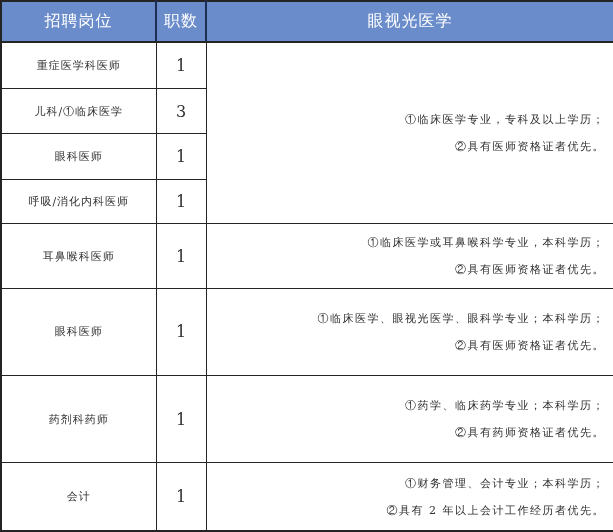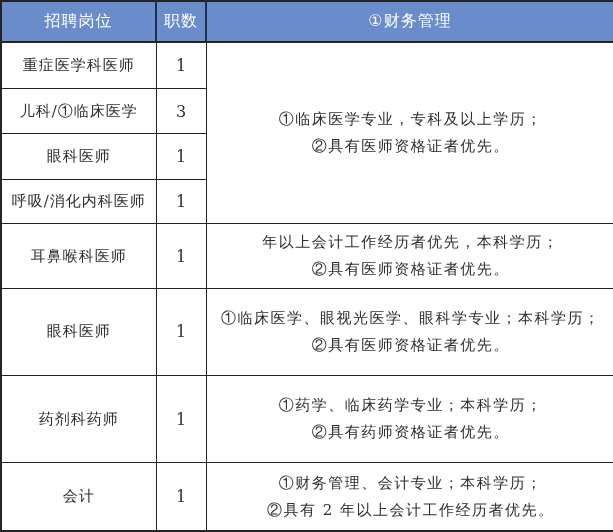--- a/index.html
+++ b/index.html
@@ -28,46 +28,46 @@
     font-size:16px;font-weight:normal;letter-spacing:1px;
     border-left:2px solid var(--header-divider);
     border-bottom:2px solid var(--border);
     text-align:center;vertical-align:middle;
   }
   th:first-child{border-left:none;}
   tr.hdr{height:41px;}
   td{
     border:1px solid var(--border);
     vertical-align:middle;
-    font-size:15px;
+    font-size:11px;
   }
   td.pos{text-align:center;letter-spacing:1px;}
   td.cnt{text-align:center;font-size:16px;}
   td.req{
-    text-align:center;padding:4px 8px 4px 10px;
+    text-align:right;padding:4px 8px 4px 10px;
     letter-spacing:1.5px;line-height:27px;
   }
   td.req .line{white-space:nowrap;}
   tr.r1{height:45px;} tr.r2{height:44px;} tr.r3{height:44px;} tr.r4{height:43px;}
   tr.r5{height:59px;} tr.r6{height:84px;} tr.r7{height:85px;margin-top:16px;} tr.r8{height:66px;}
 </style>
 </head>
 <body>
 
 <table class="recruit">
   <colgroup>
     <col class="c-pos">
       <col class="c-cnt">
       <col class="c-req">
   </colgroup>
   <thead>
     <tr class="hdr">
       <th>招聘岗位</th>
       <th>职数</th>
-      <th>①财务管理</th>
+      <th>眼视光医学</th>
     </tr>
   </thead>
   <tbody>
 
     <tr class="r1">
       <td class="pos">重症医学科医师</td>
       <td class="cnt">1</td>
       <td class="req" rowspan="4">
         <div class="line">①临床医学专业，专科及以上学历；</div>
         <div class="line">②具有医师资格证者优先。</div>
@@ -83,21 +83,21 @@
     </tr>
     <tr class="r4">
       <td class="pos">呼吸/消化内科医师</td>
       <td class="cnt">1</td>
     </tr>
 
     <tr class="r5">
       <td class="pos">耳鼻喉科医师</td>
       <td class="cnt">1</td>
       <td class="req">
-        <div class="line">年以上会计工作经历者优先，本科学历；</div>
+        <div class="line">①临床医学或耳鼻喉科学专业，本科学历；</div>
         <div class="line">②具有医师资格证者优先。</div>
       </td>
     </tr>
 
     <tr class="r6">
       <td class="pos">眼科医师</td>
       <td class="cnt">1</td>
       <td class="req">
         <div class="line">①临床医学、眼视光医学、眼科学专业；本科学历；</div>
         <div class="line">②具有医师资格证者优先。</div>

